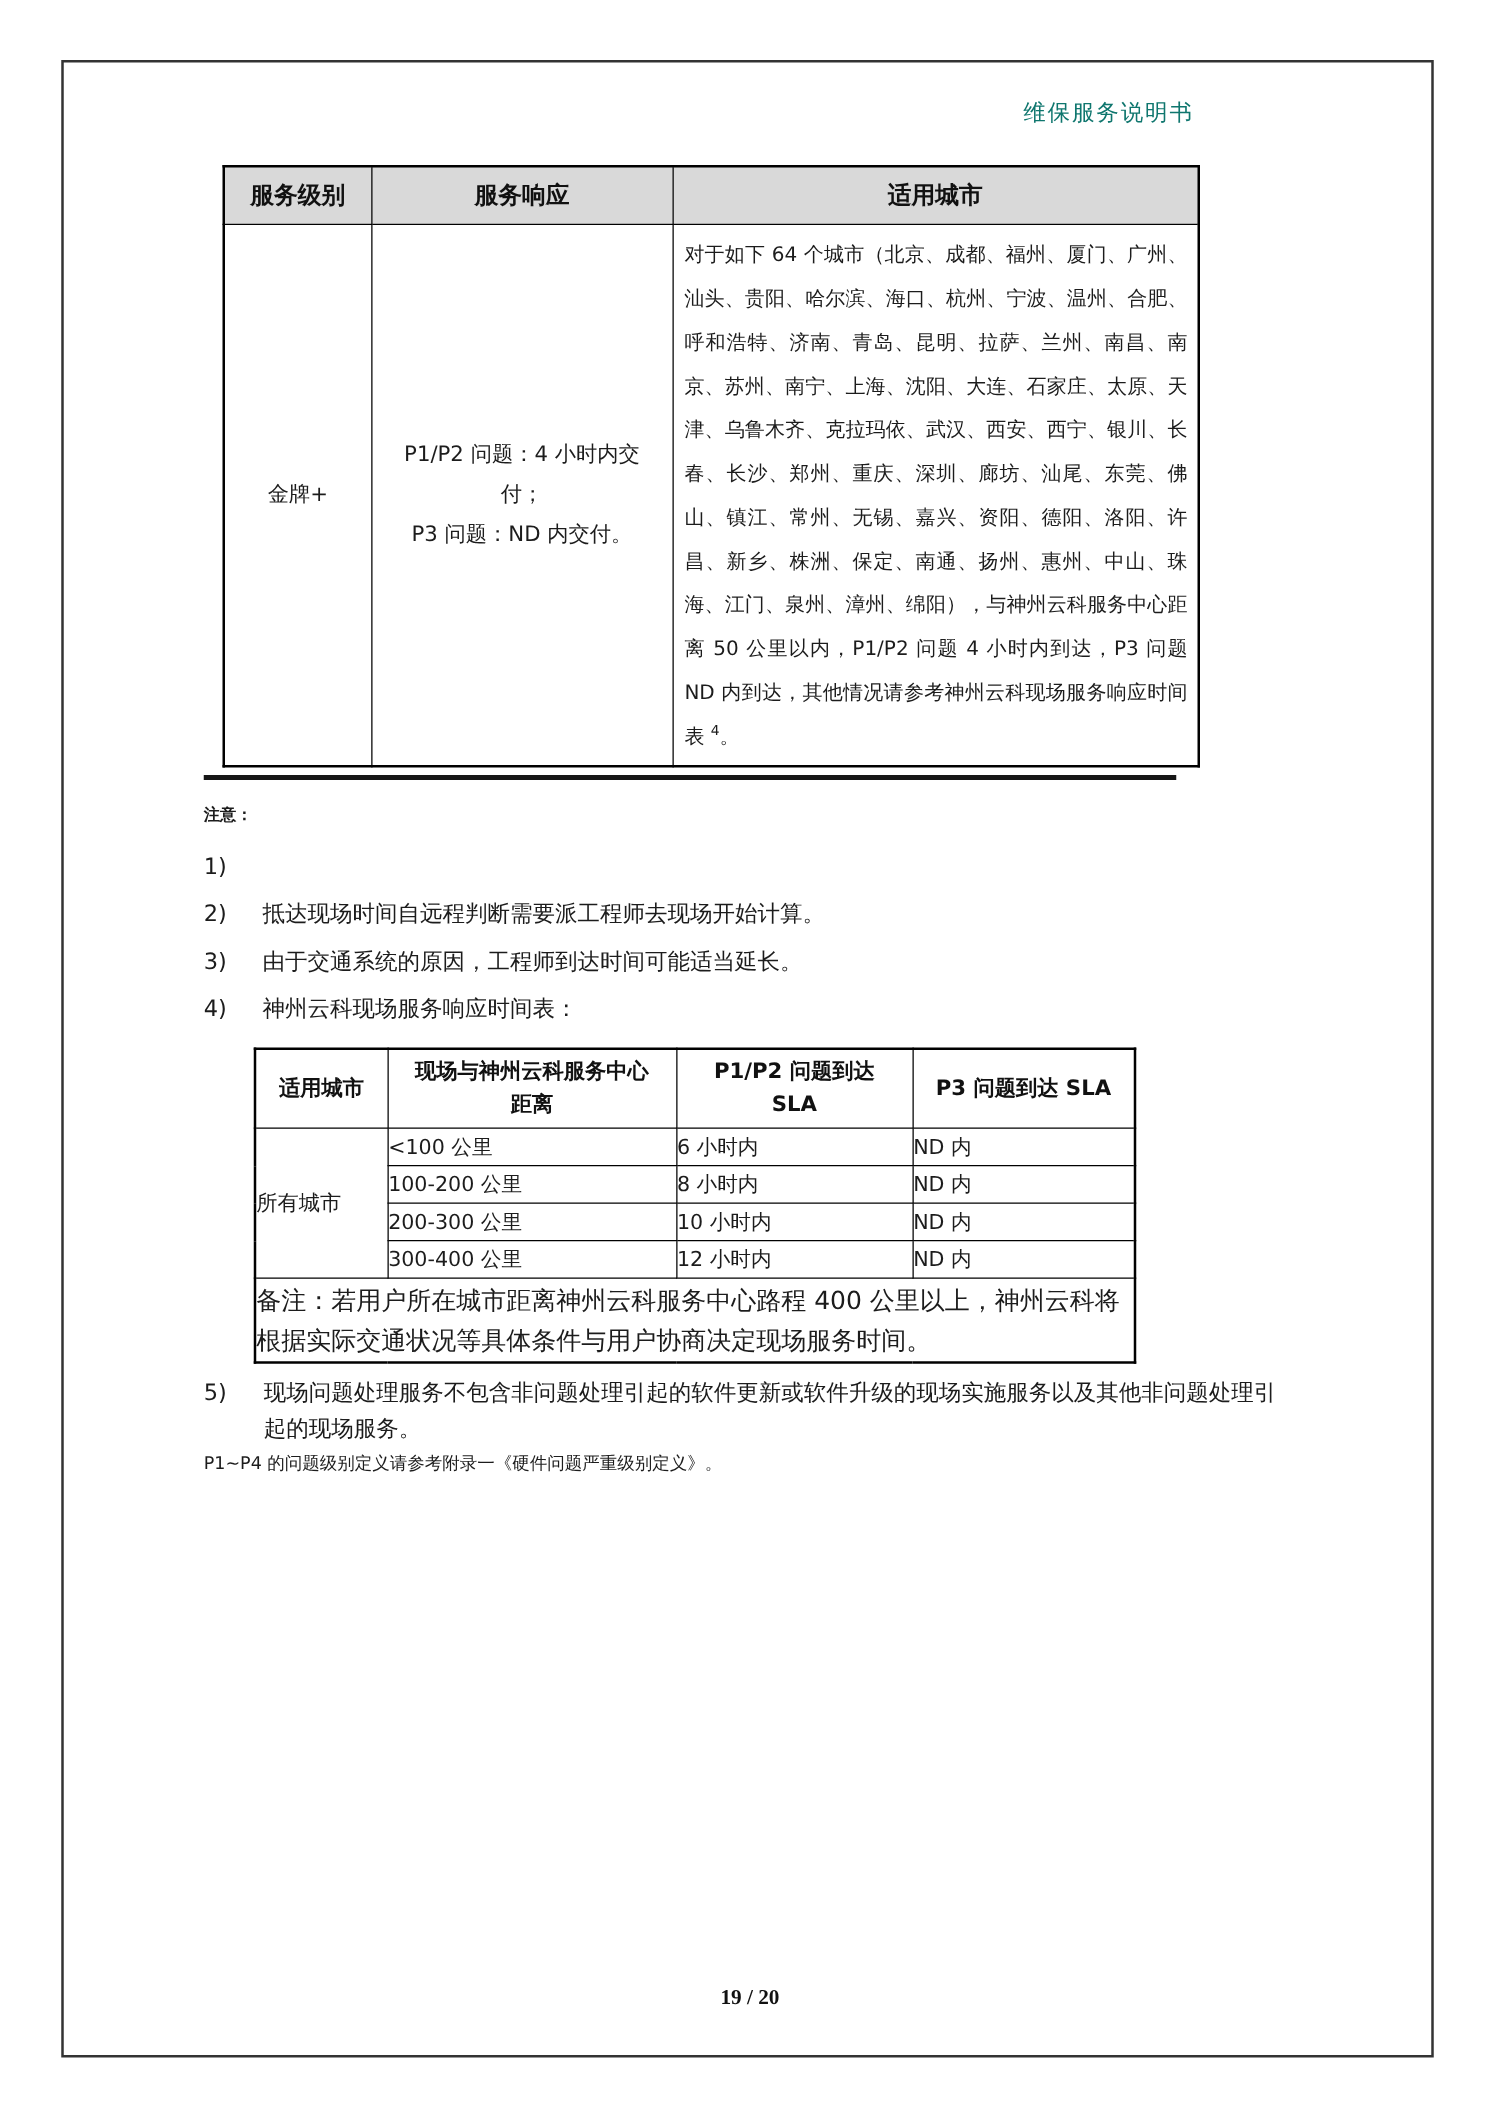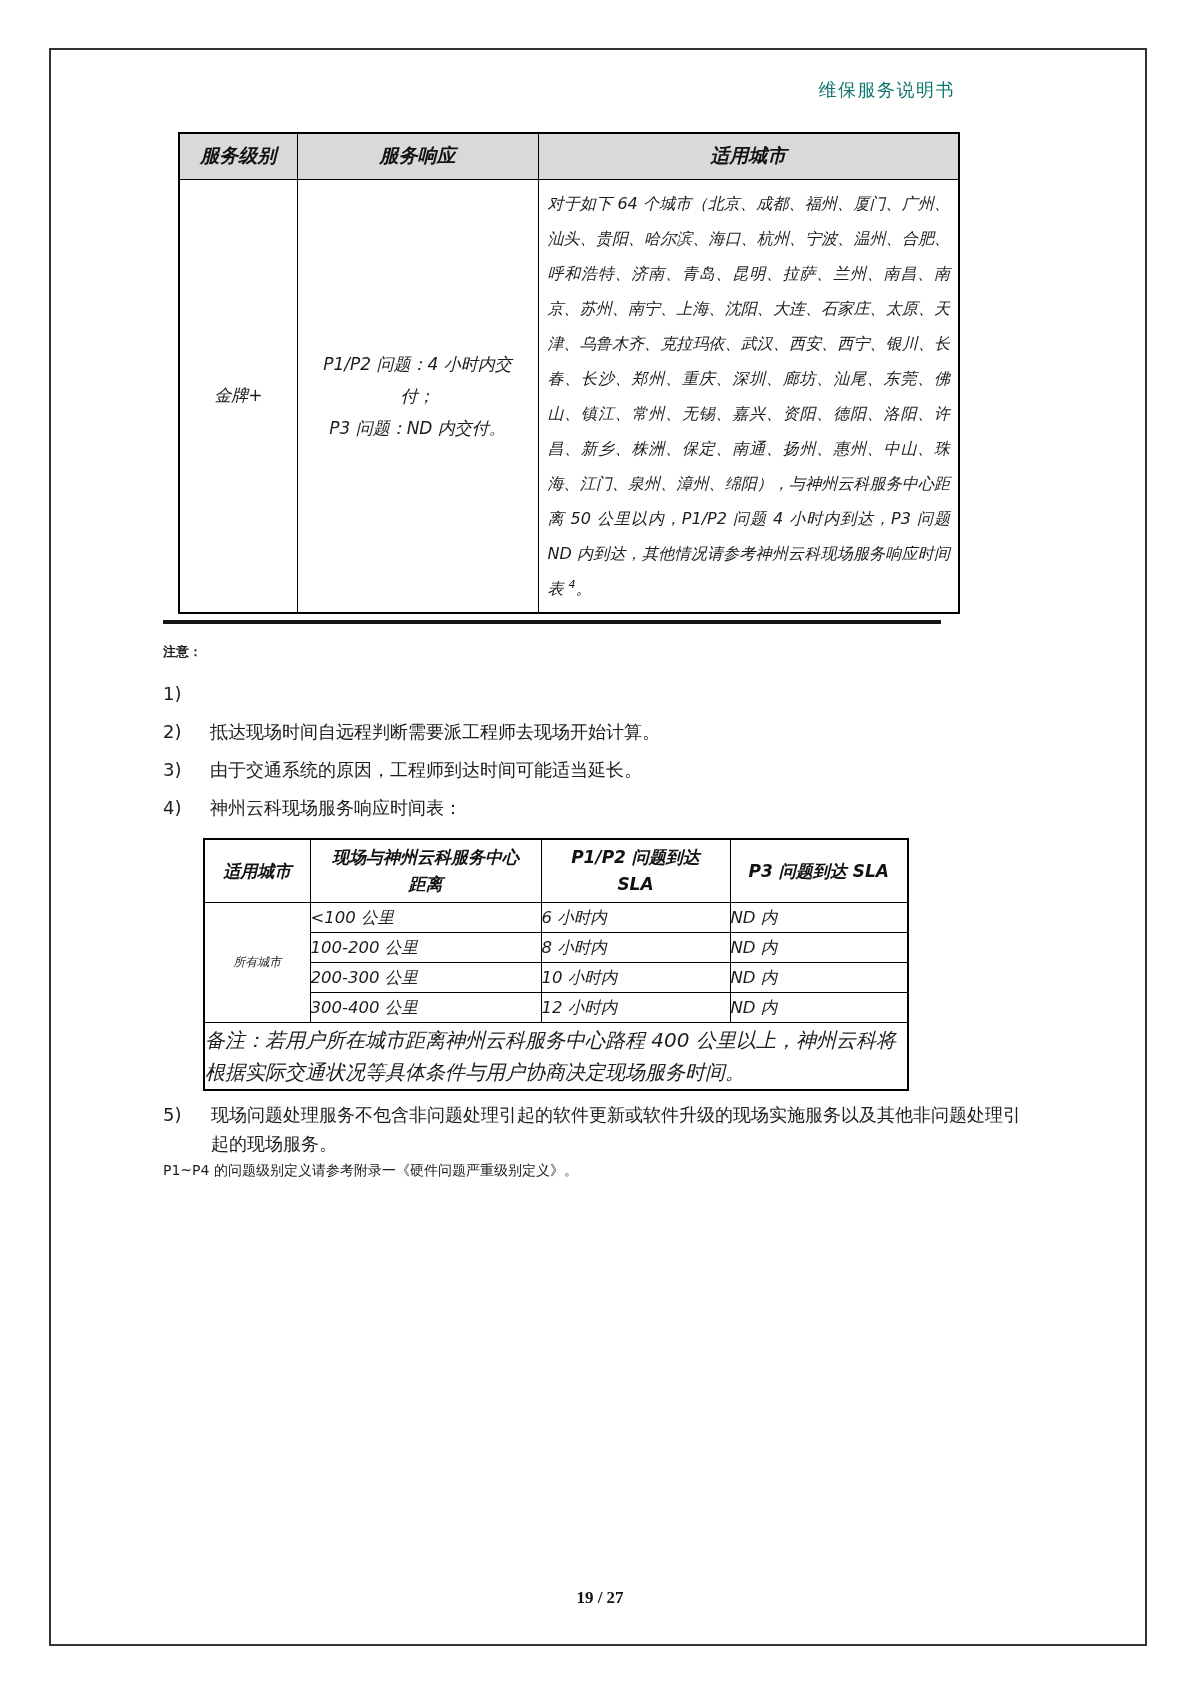--- a/index.html
+++ b/index.html
@@ -11,21 +11,21 @@
   .page-border{
     position:absolute;left:49px;top:48px;width:1098px;height:1598px;
     border:2px solid #333333;box-sizing:border-box;background:#ffffff;
   }
   .doc-title{
     position:absolute;top:78px;right:245px;
     font-family:"Liberation Serif","DejaVu Serif",serif;
     font-size:18px;letter-spacing:1.5px;color:#0f766e;
   }
   
-  table{border-collapse:collapse;table-layout:fixed;font-style:italic;}
+  table{border-collapse:collapse;table-layout:fixed;}
   .service-table{
     position:absolute;left:178px;top:132px;width:780px;
     border:2px solid #000;
   }
   .service-table th,.service-table td{border:1px solid #000;box-sizing:border-box;}
   .service-table th{
     background:#d9d9d9;height:46px;font-size:19px;font-weight:bold;
     text-align:center;vertical-align:middle;color:#111;
   }
   .col-level{width:118px;}
@@ -61,21 +61,21 @@
   .sla-table th,.sla-table td{border:1px solid #000;box-sizing:border-box;background:#fff;}
   .sla-table th{
     font-weight:bold;text-align:center;vertical-align:middle;
     font-size:17px;line-height:27px;padding:4px 2px;height:60px;color:#111;
   }
   .sla-col1{width:106px;}
   .sla-col2{width:231px;}
   .sla-col3{width:189px;}
   .sla-col4{width:178px;}
   .sla-table td{height:30px;padding:1px 0;vertical-align:middle;}
-  .sla-scope{text-align:center;vertical-align:middle;font-size:12px;margin-left:16px;}
+  .sla-scope{vertical-align:middle;font-size:17px;margin-left:16px;}
   .sla-remark{line-height:32px;padding:5px 10px;font-size:20px;text-align:left;}
   .hdr-line{display:block;}
   
   .note5{position:absolute;left:163px;top:1100px;display:flex;font-size:18px;line-height:29px;}
   .note5 .note-num{width:48px;flex:0 0 48px;}
   .note5 .note-body{width:814px;}
   .closing{position:absolute;left:163px;top:1162px;font-size:14px;}
   
   .footer{
     position:absolute;top:1588px;left:0;width:1200px;text-align:center;
@@ -181,13 +181,13 @@
 </tbody>
   </table>
 
 <div class="note5">
   <span class="note-num">5)</span>
   <span class="note-body">现场问题处理服务不包含非问题处理引起的软件更新或软件升级的现场实施服务以及其他非问题处理引起的现场服务。</span>
 </div>
 
 <div class="closing">P1~P4 的问题级别定义请参考附录一《硬件问题严重级别定义》。</div>
 
-<div class="footer">19 / 27</div>
+<div class="footer">19 / 20</div>
 
 </body></html>

